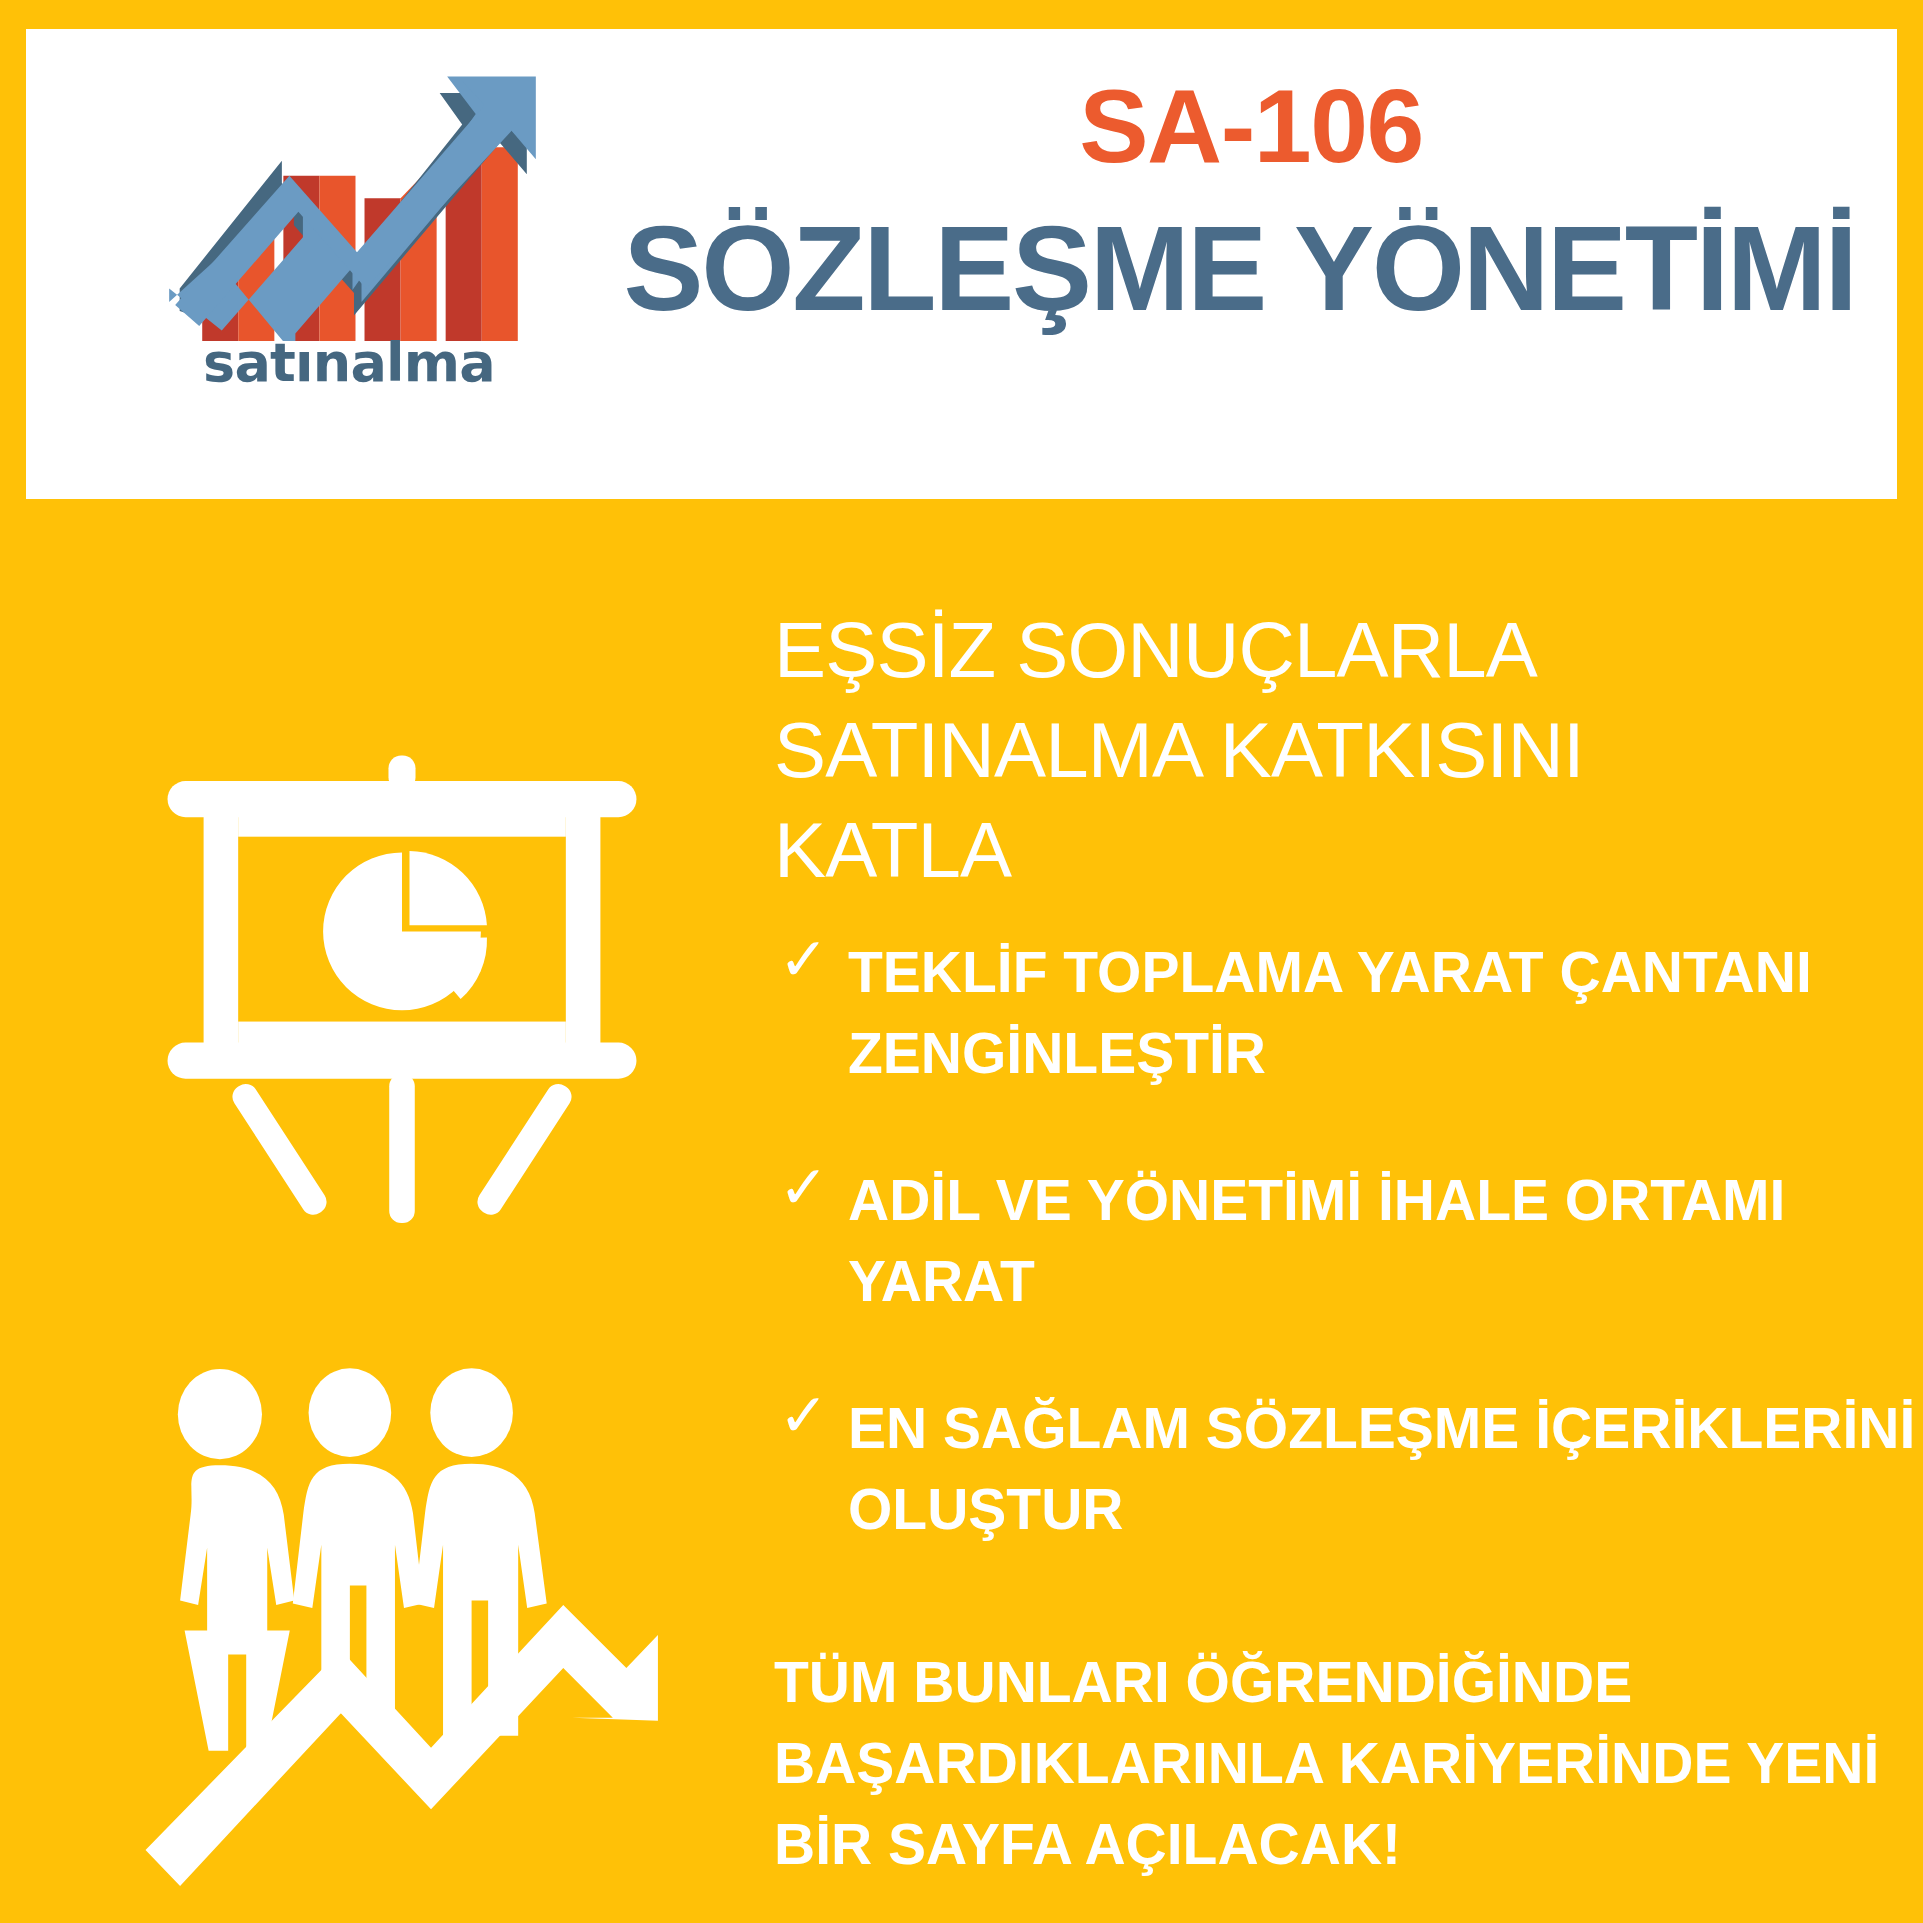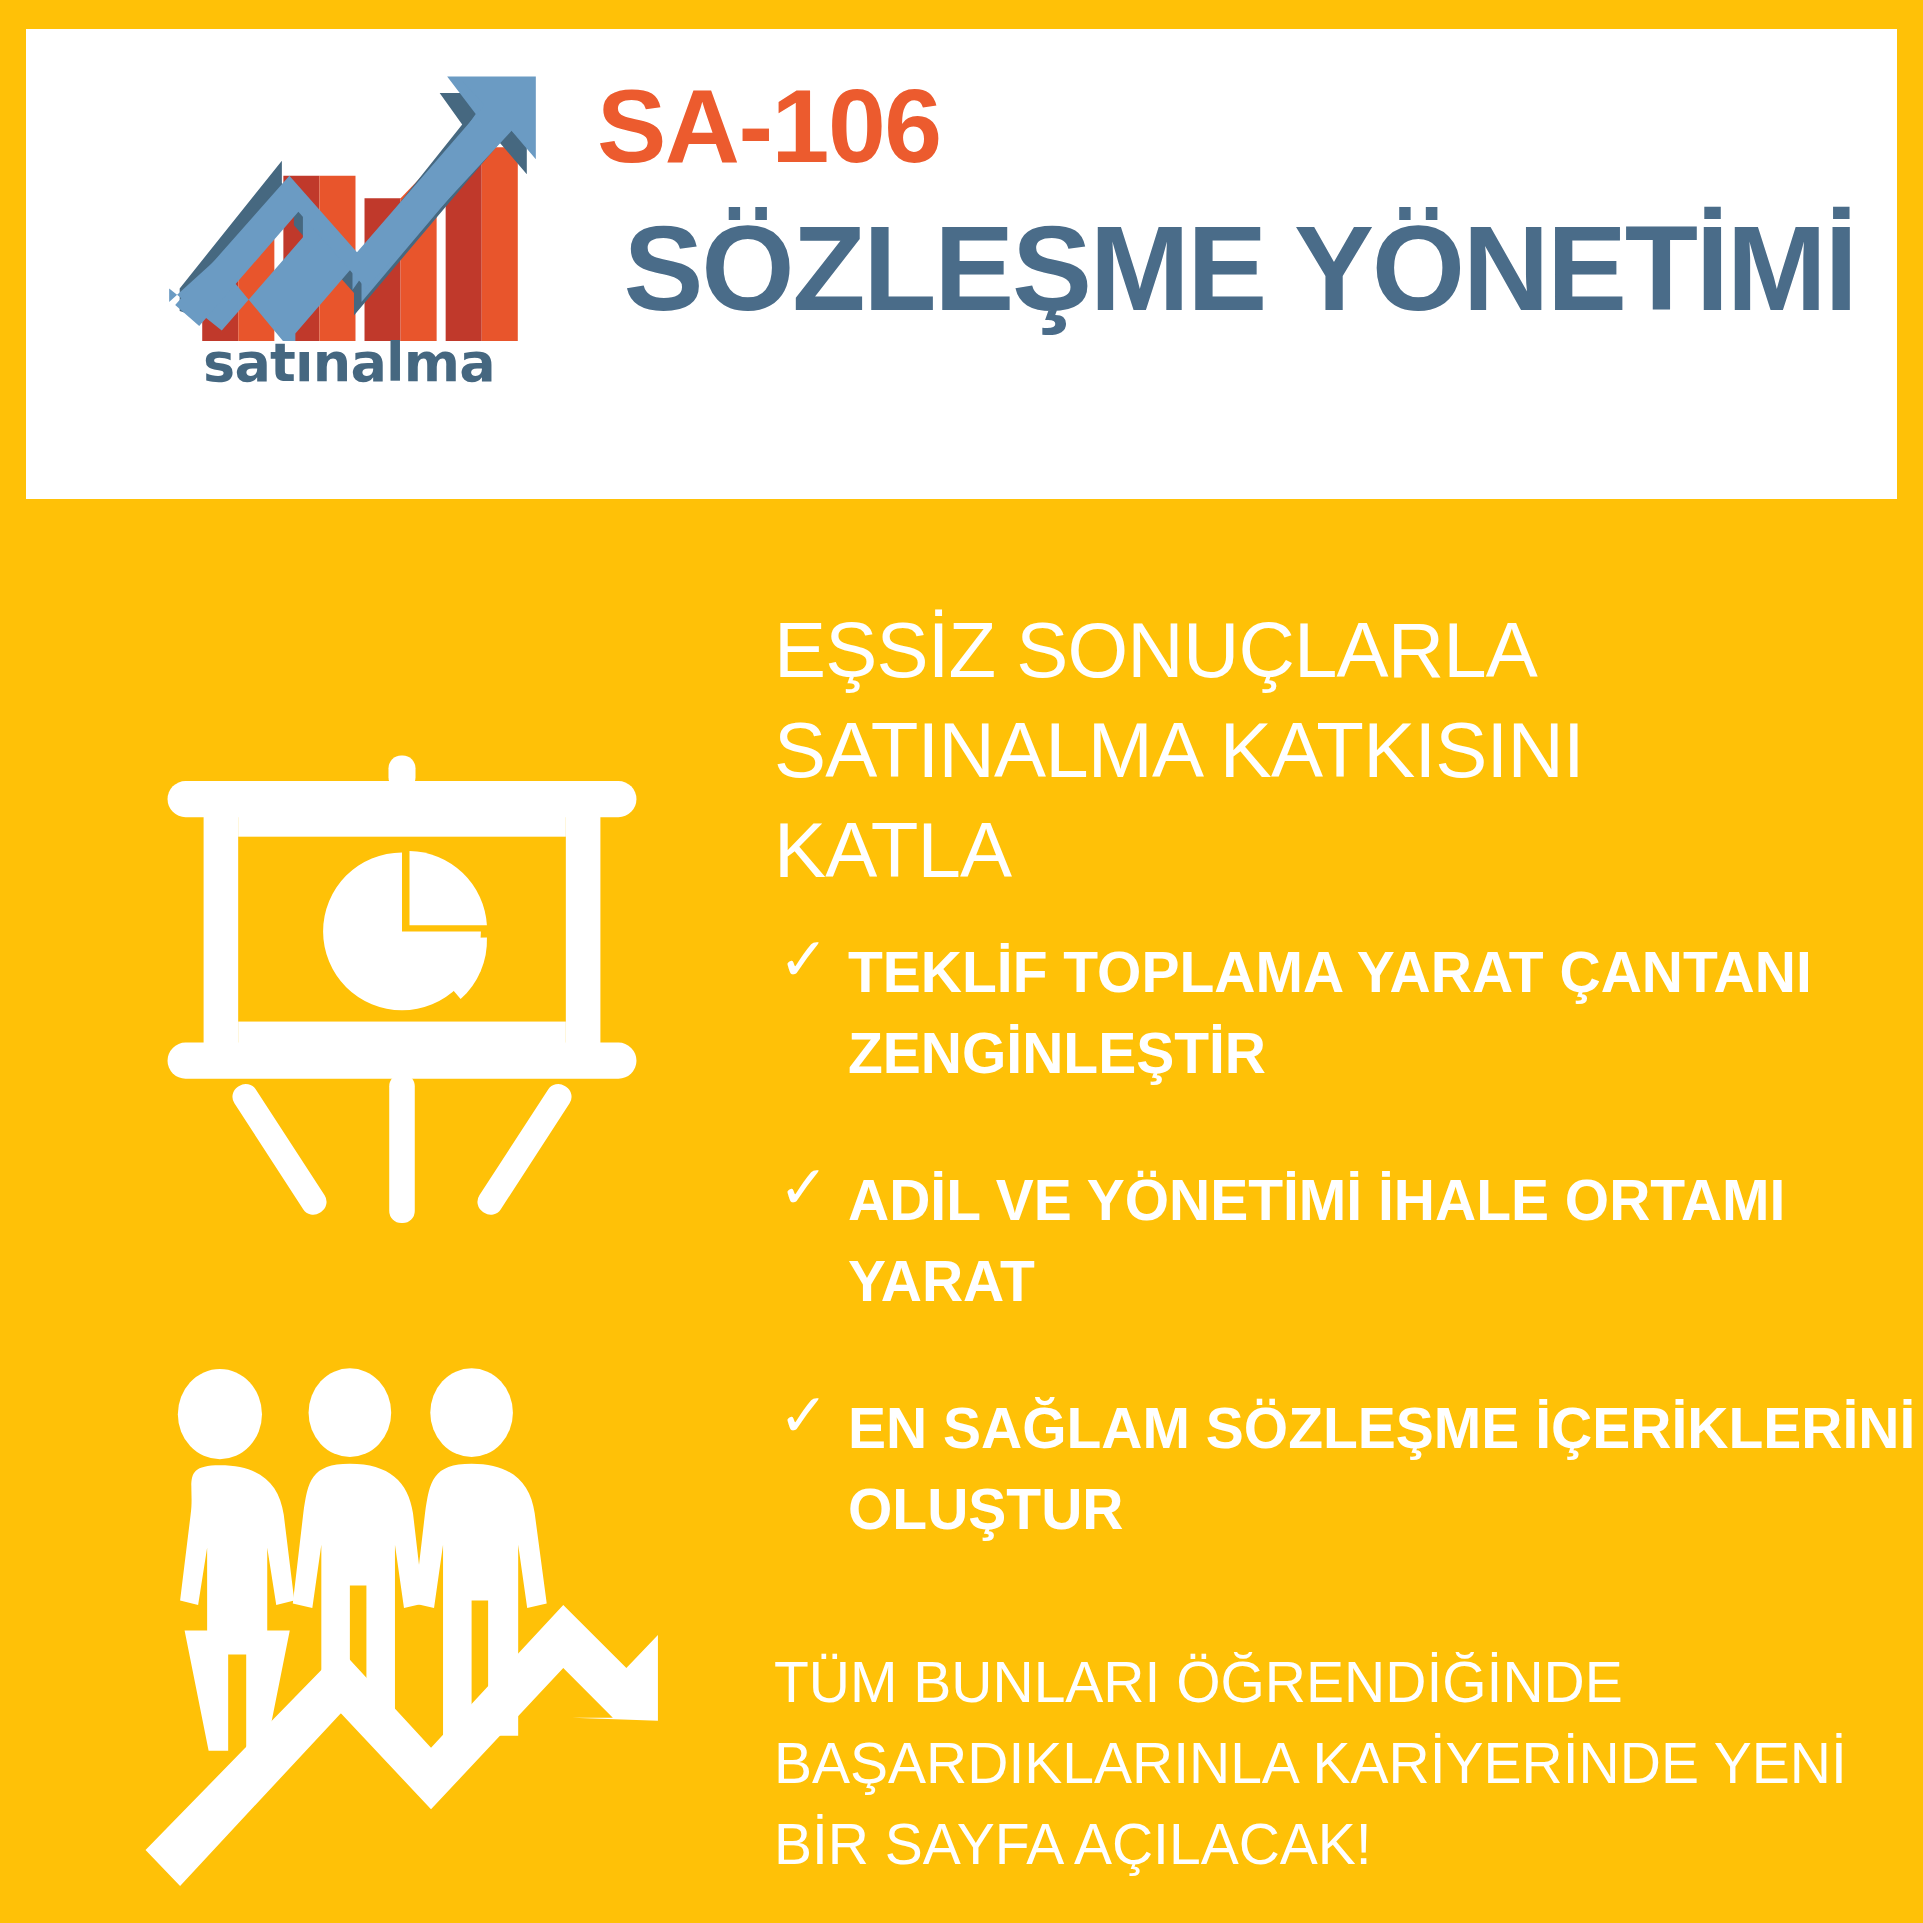--- a/index.html
+++ b/index.html
@@ -57,21 +57,21 @@
     letter-spacing: -0.8px;
   }
   .logo-words .ln { display: block; white-space: nowrap; }
 
   
   .course-code {
     position: absolute;
     left: 571px;
     top: 45px;
     width: 1308px;
-    text-align: left;
+    text-align: center;
     color: #EC5B2E;
     font-family: "Liberation Sans", sans-serif;
     font-weight: 700;
     font-size: 104px;
     line-height: 1.0;
     letter-spacing: -1.5px;
   }
   .course-title {
     position: absolute;
     left: 541px;
@@ -152,21 +152,21 @@
   }
   .bullet .btext .ln { display: block; white-space: nowrap; }
 
   .closing {
     position: absolute;
     left: 774px;
     top: 1642px;
     width: 1105px;
     color: #FFFFFF;
     font-family: "Liberation Sans", sans-serif;
-    font-weight: 400;
+    font-weight: 700;
     font-size: 57px;
     line-height: 1.42;
     letter-spacing: 0px;
   }
   .closing .ln { display: block; white-space: nowrap; }
 </style>
 </head>
 <body>
 
 <div id="poster">

